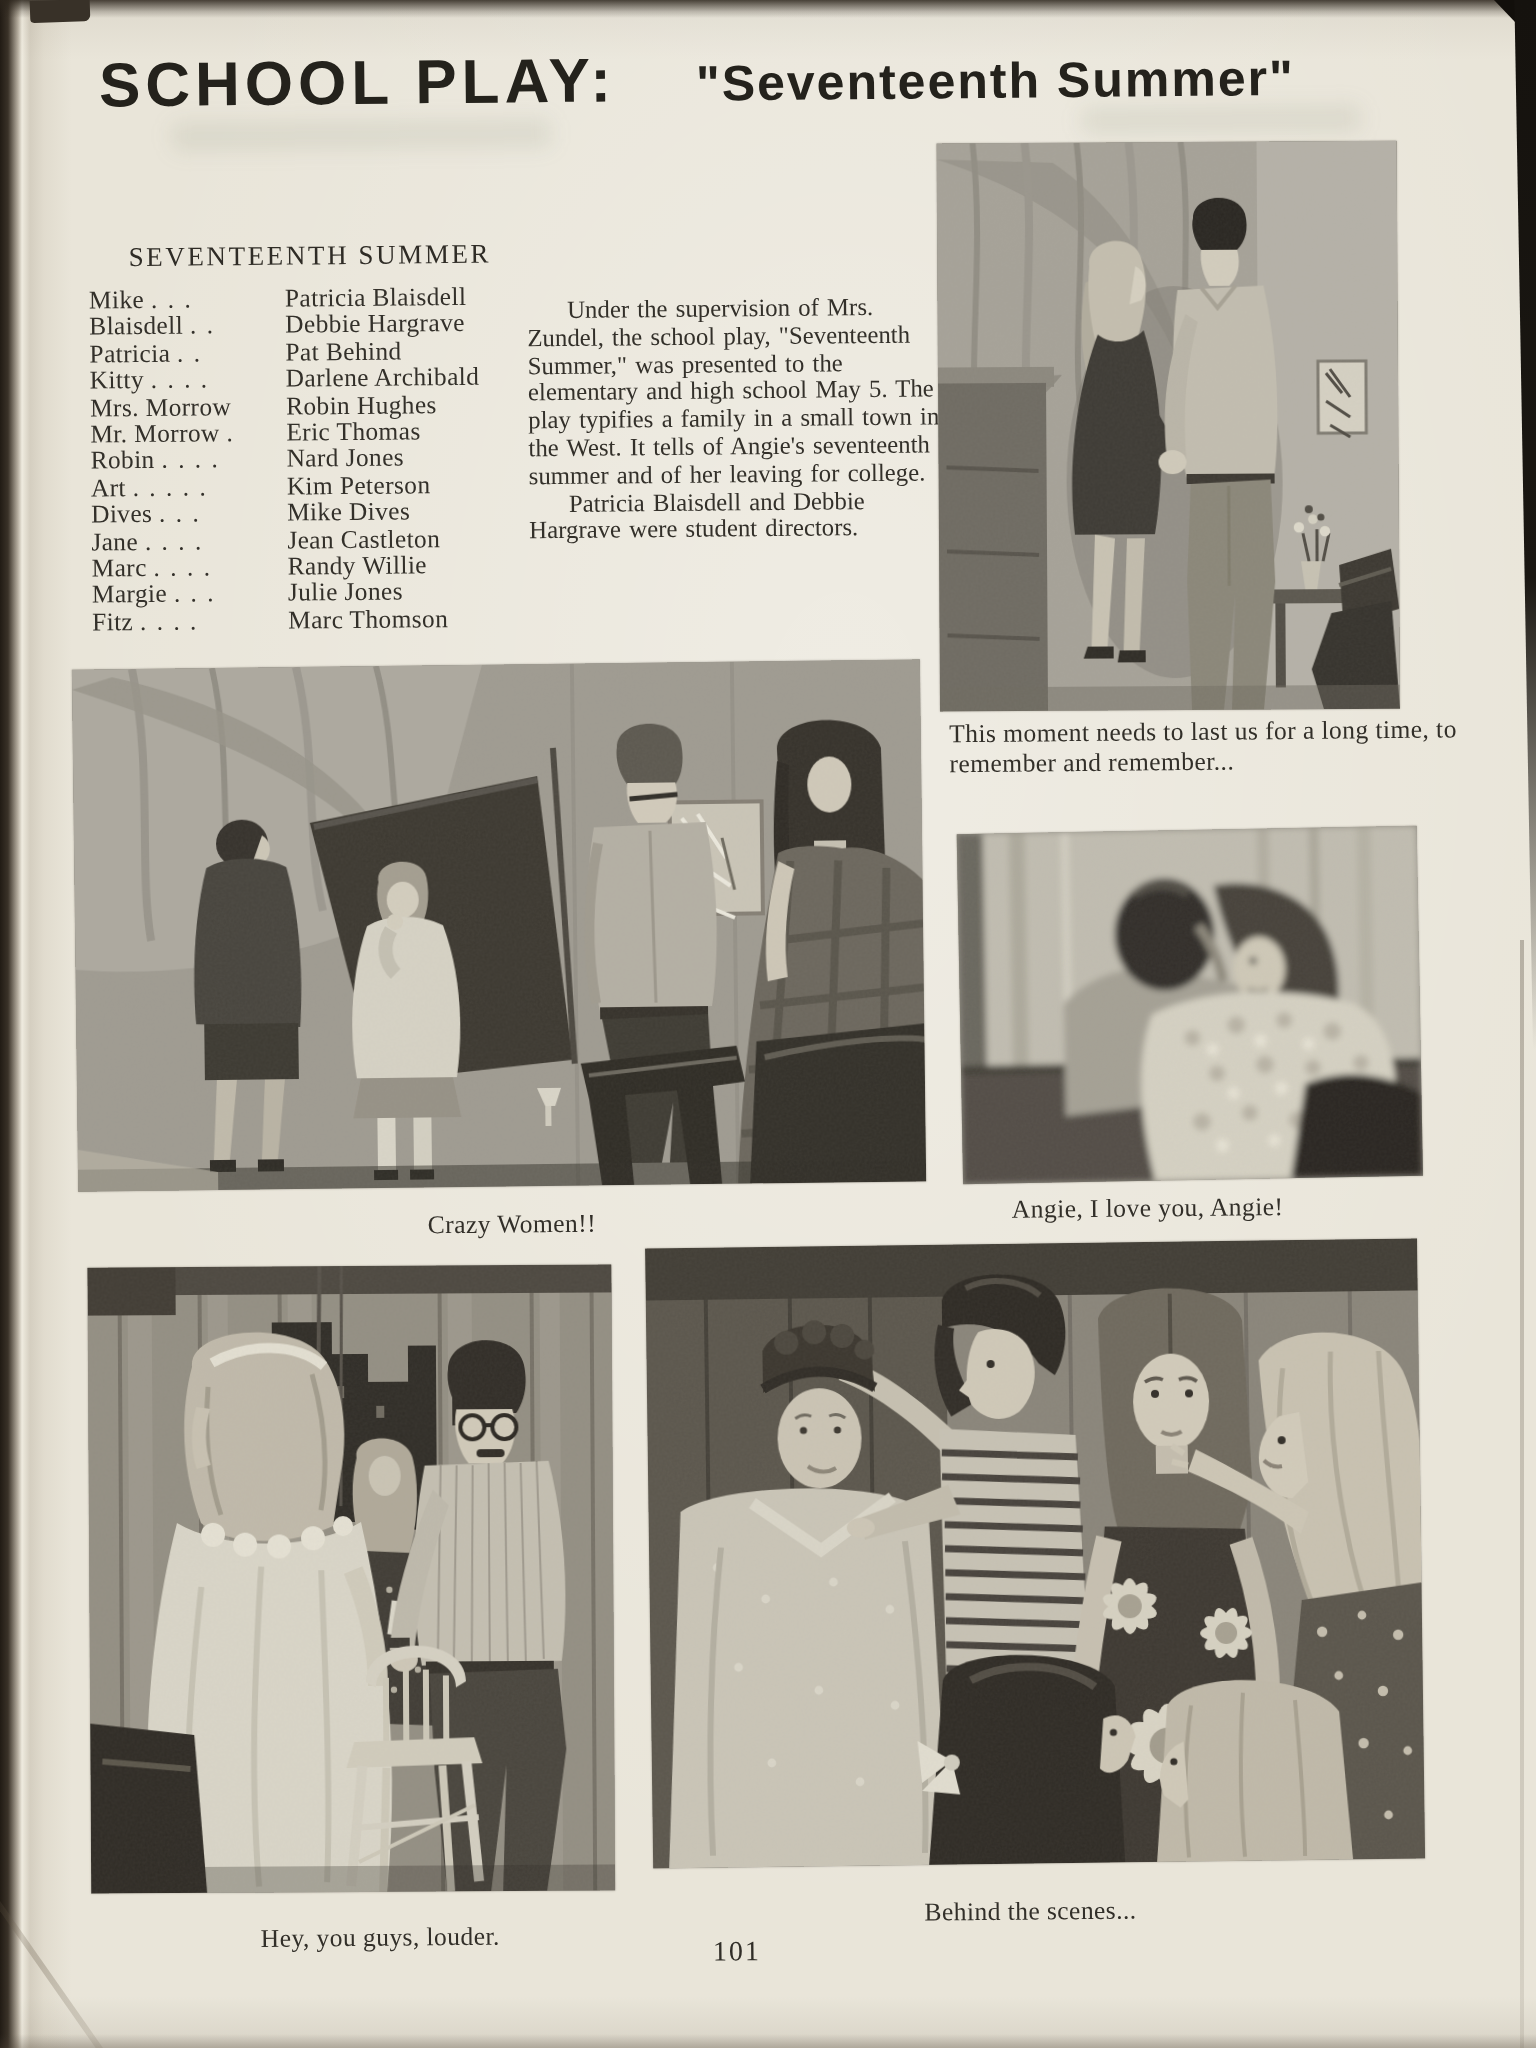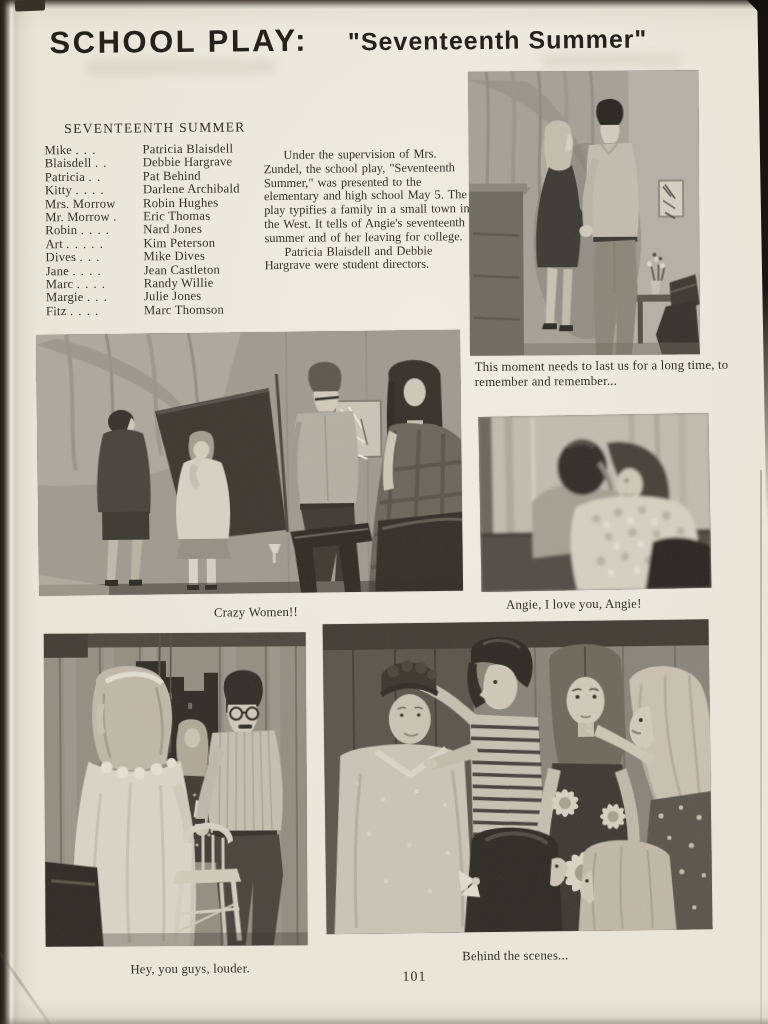--- a/index.html
+++ b/index.html
@@ -39,21 +39,21 @@
   .cast-dots{letter-spacing:1px;}
   .cast-name{white-space:nowrap;}
 
   .article{position:absolute;left:267px;top:148px;width:208px;font-size:12.4px;line-height:13.8px;text-align:left;word-spacing:1px;}
   .article p{margin:0;text-indent:20px;}
 
   figure{margin:0;position:absolute;box-shadow:inset 0 0 16px rgba(40,35,28,0.25), 0 0 1px rgba(60,52,42,0.4);overflow:hidden;background:#a9a59b;}
   figure svg{display:block;width:100%;height:100%;}
   .soft{filter:blur(0.3px) contrast(0.97);}
   .caption{position:absolute;font-size:12.8px;line-height:15px;letter-spacing:0.2px;color:#322f29;}
-  .pagenum{position:absolute;left:352px;top:969px;width:70px;text-align:right;font-size:14px;letter-spacing:1px;color:#312e28;}
+  .pagenum{position:absolute;left:352px;top:969px;width:70px;text-align:left;font-size:14px;letter-spacing:1px;color:#312e28;}
 </style>
 </head>
 <body>
 
 <div class="stage">
   <div class="page">
 
     <div class="content">
 
       <div class="headline">

